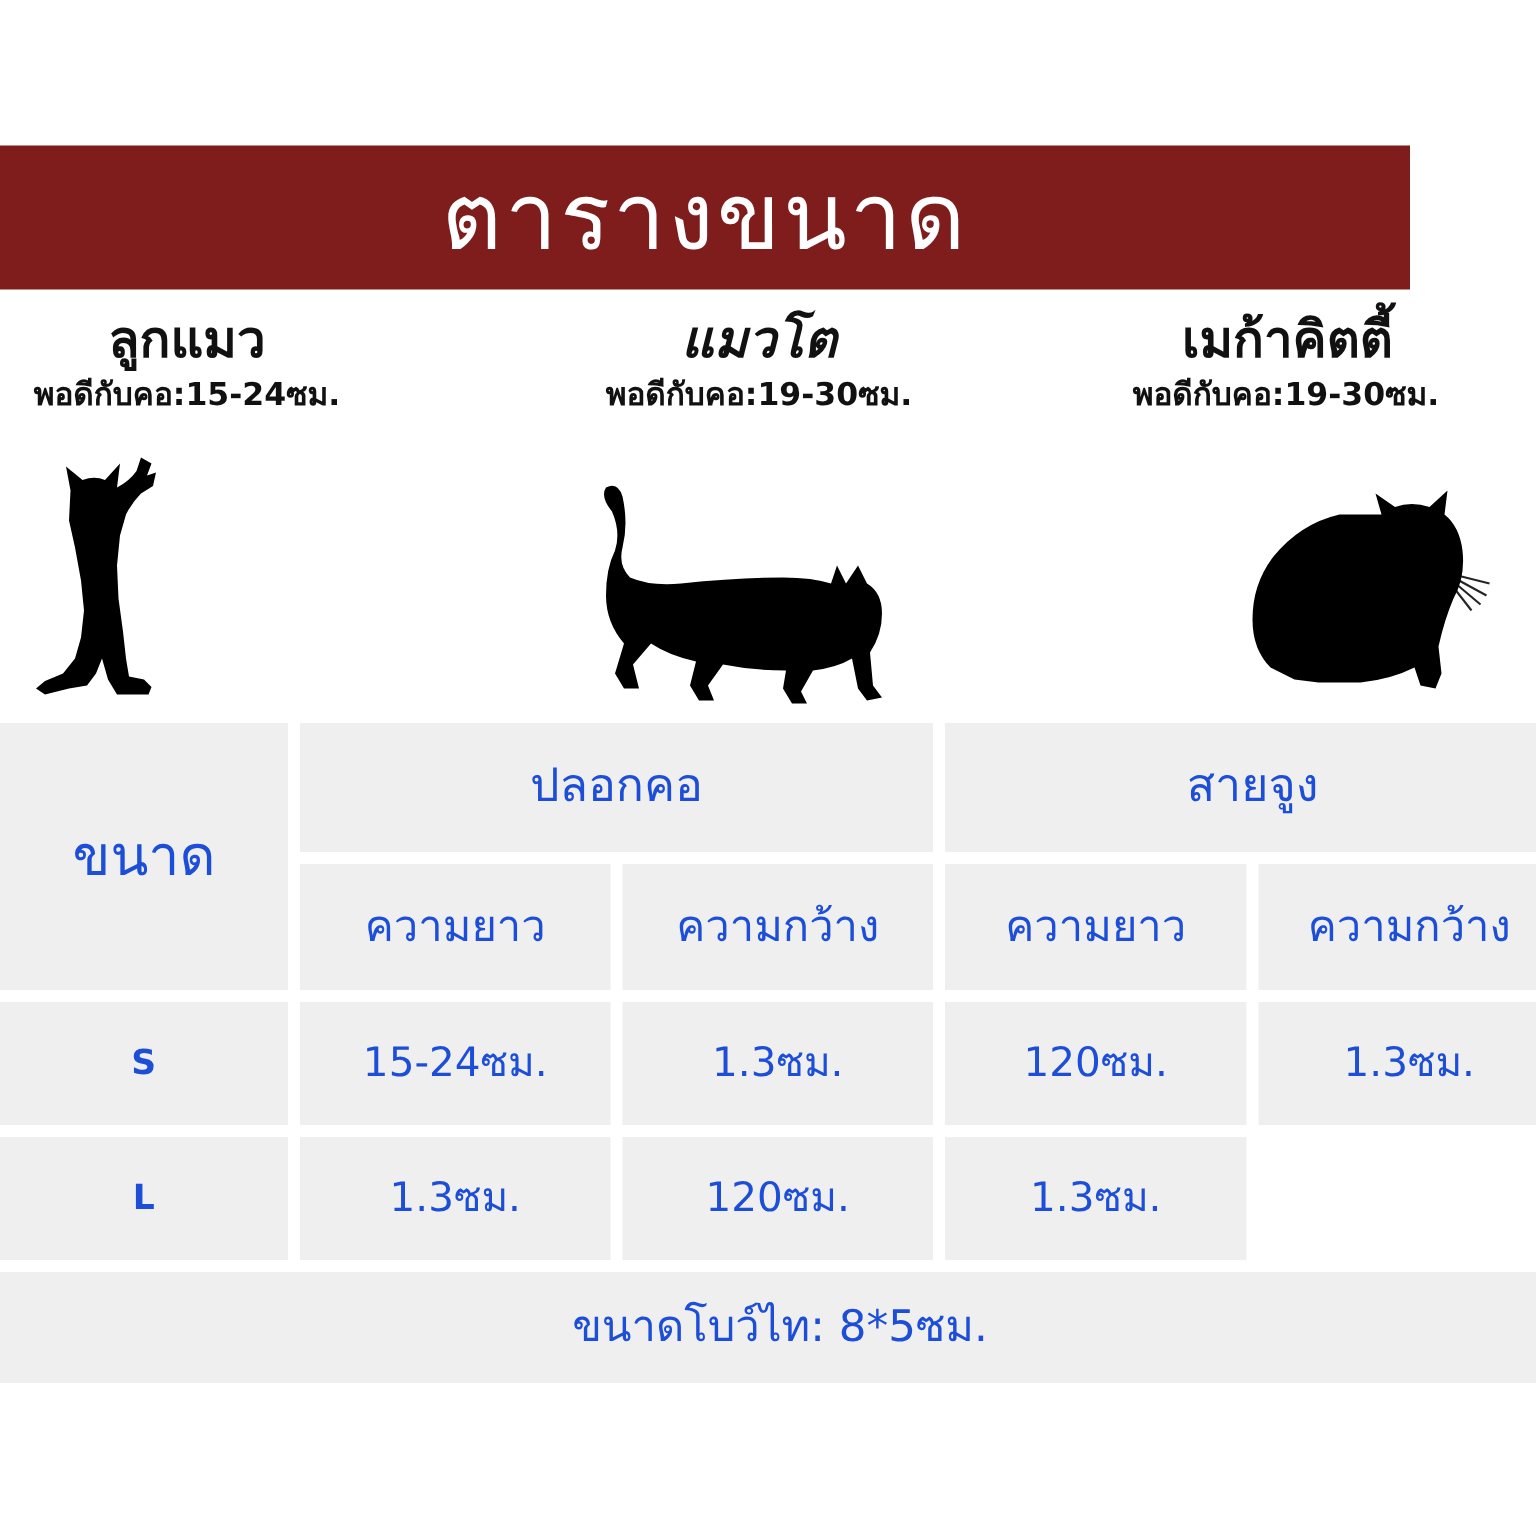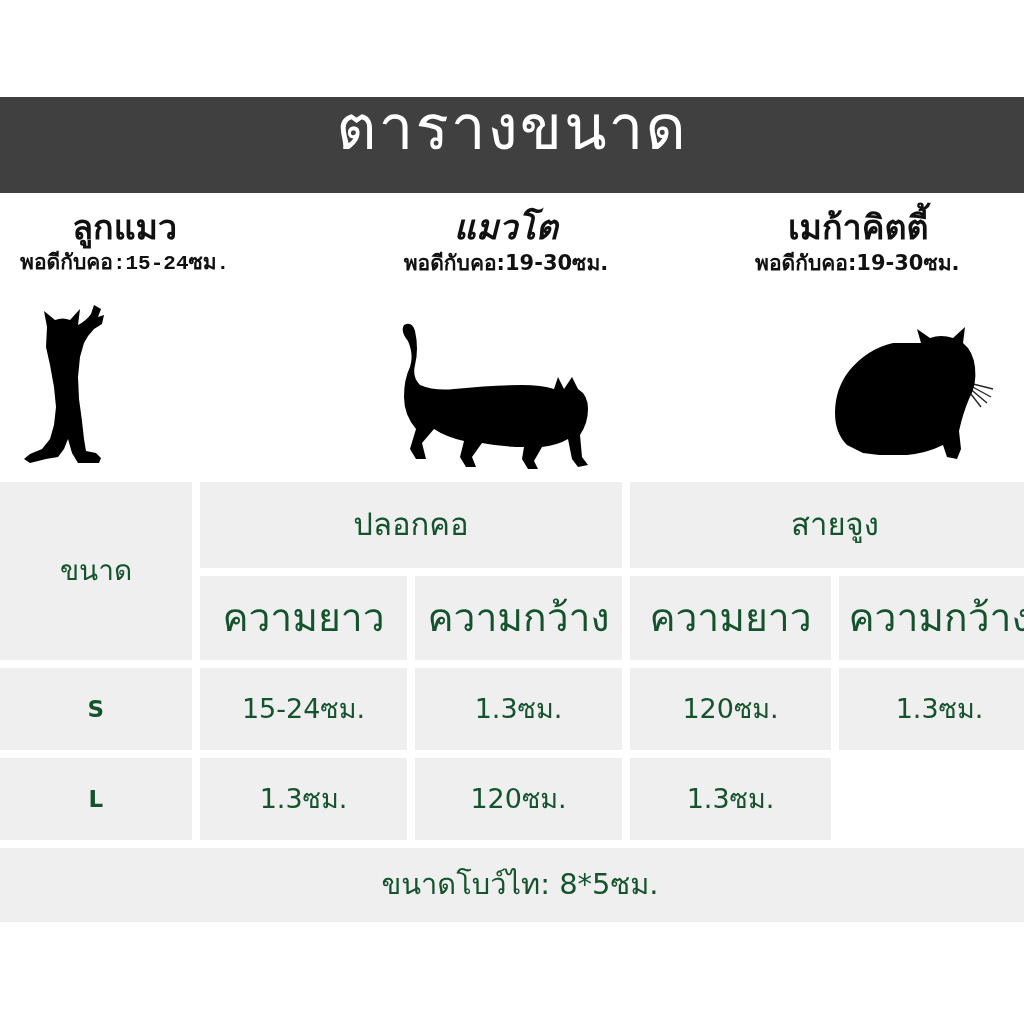--- a/index.html
+++ b/index.html
@@ -20,25 +20,25 @@
     width: 1024px;
     height: 1024px;
     background: #ffffff;
   }
 
   
   .banner {
     position: absolute;
     left: 0;
     top: 97px;
-    width: 1024px;
+    width: 940px;
     height: 96px;
-    background: #404040;
-    display: flex;
-    align-items: flex-start;
+    background: #7f1d1d;
+    display: flex;
+    align-items: center;
     justify-content: center;
   }
   .banner-title {
     color: #ffffff;
     font-size: 62px;
     line-height: 1;
     font-weight: 400;
     letter-spacing: 2px;
     white-space: nowrap;
   }
@@ -78,21 +78,21 @@
     width: 100%;
     display: flex;
     align-items: flex-end;
     justify-content: center;
     padding-bottom: 2px;
   }
   .cat-art svg { display: block; }
 
   
   .cat-col.kitten .cat-name { margin-left: -92px; }
-  .cat-col.kitten .cat-fit  { margin-left: -92px; font-family: Liberation Mono, monospace; }
+  .cat-col.kitten .cat-fit  { margin-left: -92px; }
   .cat-col.kitten .cat-art  { justify-content: center; padding-right: 210px; }
 
   .cat-col.adult .cat-name  { margin-left: -12px; font-style: italic; }
   .cat-col.adult .cat-fit   { margin-left: -12px; }
   .cat-col.adult .cat-art   { padding-right: 30px; }
 
   .cat-col.mega .cat-name   { margin-left: 10px; }
   .cat-col.mega .cat-fit    { margin-left: 8px; }
   .cat-col.mega .cat-art    { padding-left: 120px; padding-bottom: 6px; }
 
@@ -107,25 +107,25 @@
     grid-template-rows: 86px 84px 82px 82px 74px;
     gap: 8px 8px;
   }
   .cell {
     background: #efefef;
     display: flex;
     align-items: center;
     justify-content: center;
     font-size: 27px;
     line-height: 1.15;
-    color: #14532d;
+    color: #1d4ed8;
   }
   .cell.group  { font-size: 31px; }
-  .cell.subhdr { font-size: 39px; }
-  .cell.sizehdr { font-size: 28px; }
+  .cell.subhdr { font-size: 29px; }
+  .cell.sizehdr { font-size: 37px; }
   .cell.sizeval { font-size: 23px; font-weight: bold; letter-spacing: .5px; }
   .cell.footer { font-size: 29px; }
 
   
   .c-size     { grid-column: 1 / 2; grid-row: 1 / 3; }
   .c-collar   { grid-column: 2 / 4; grid-row: 1 / 2; }
   .c-leash    { grid-column: 4 / 6; grid-row: 1 / 2; }
   .c-sub1     { grid-column: 2 / 3; grid-row: 2 / 3; }
   .c-sub2     { grid-column: 3 / 4; grid-row: 2 / 3; }
   .c-sub3     { grid-column: 4 / 5; grid-row: 2 / 3; }

